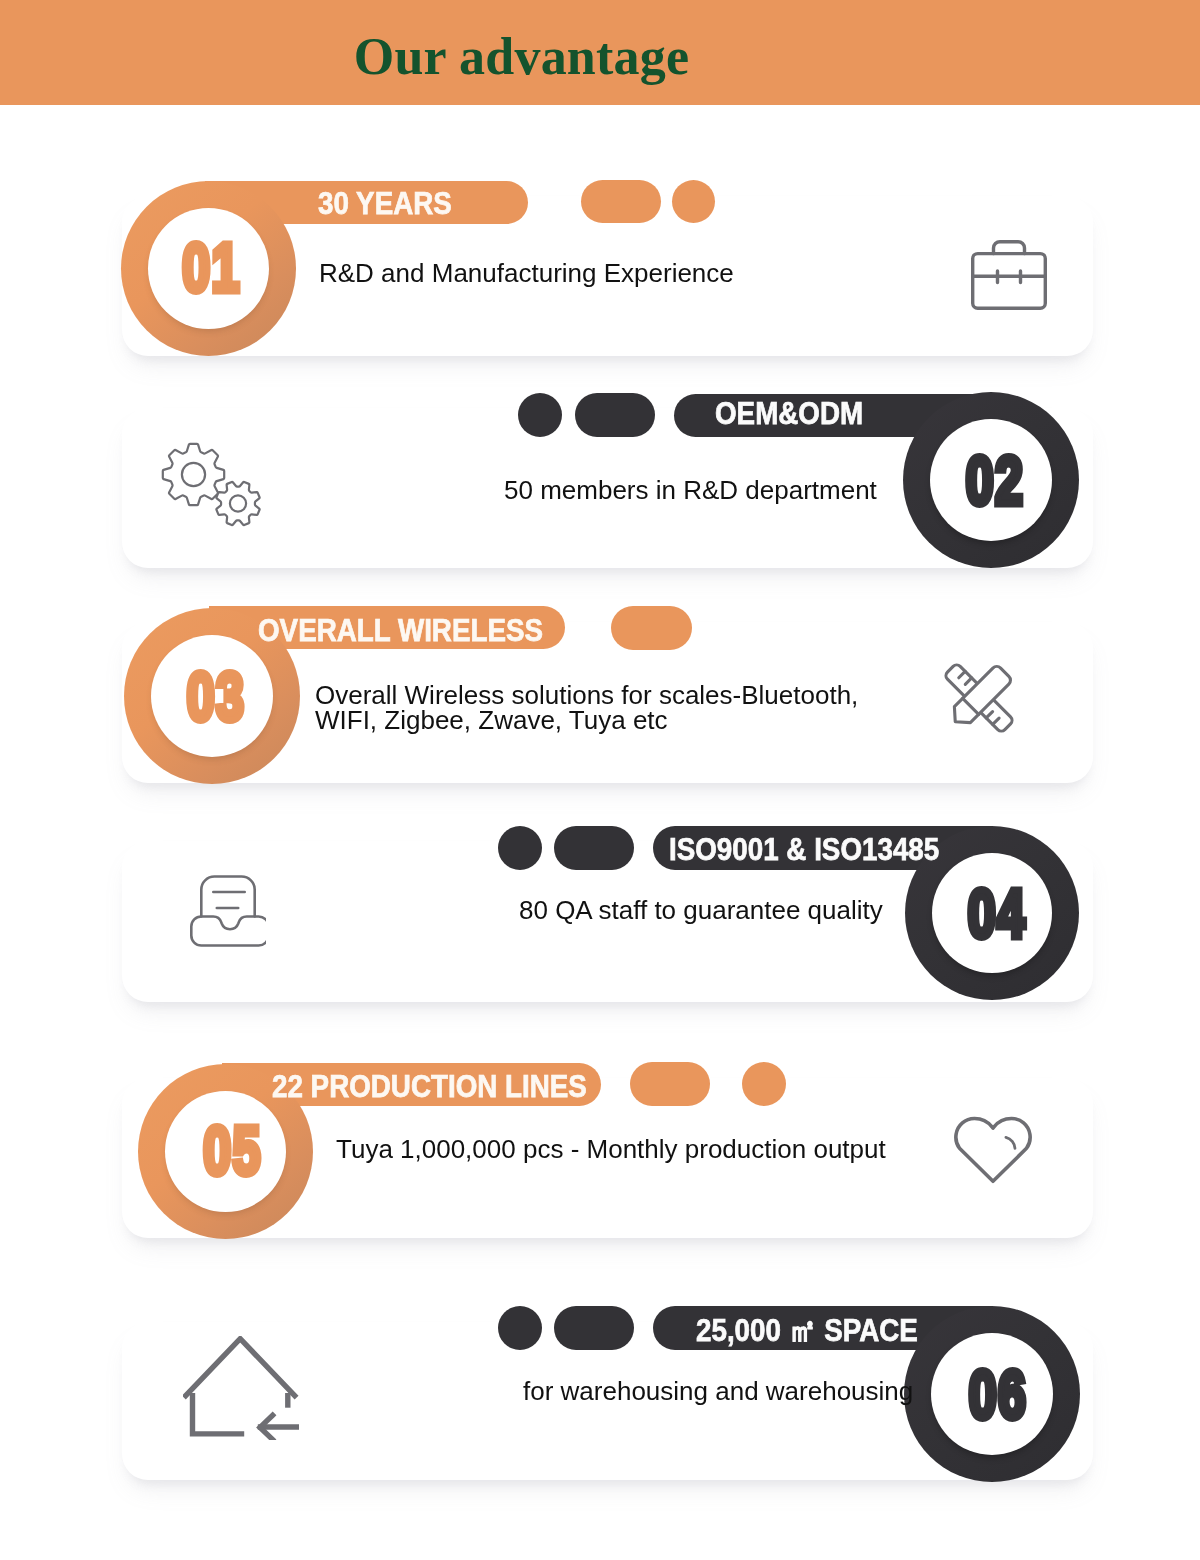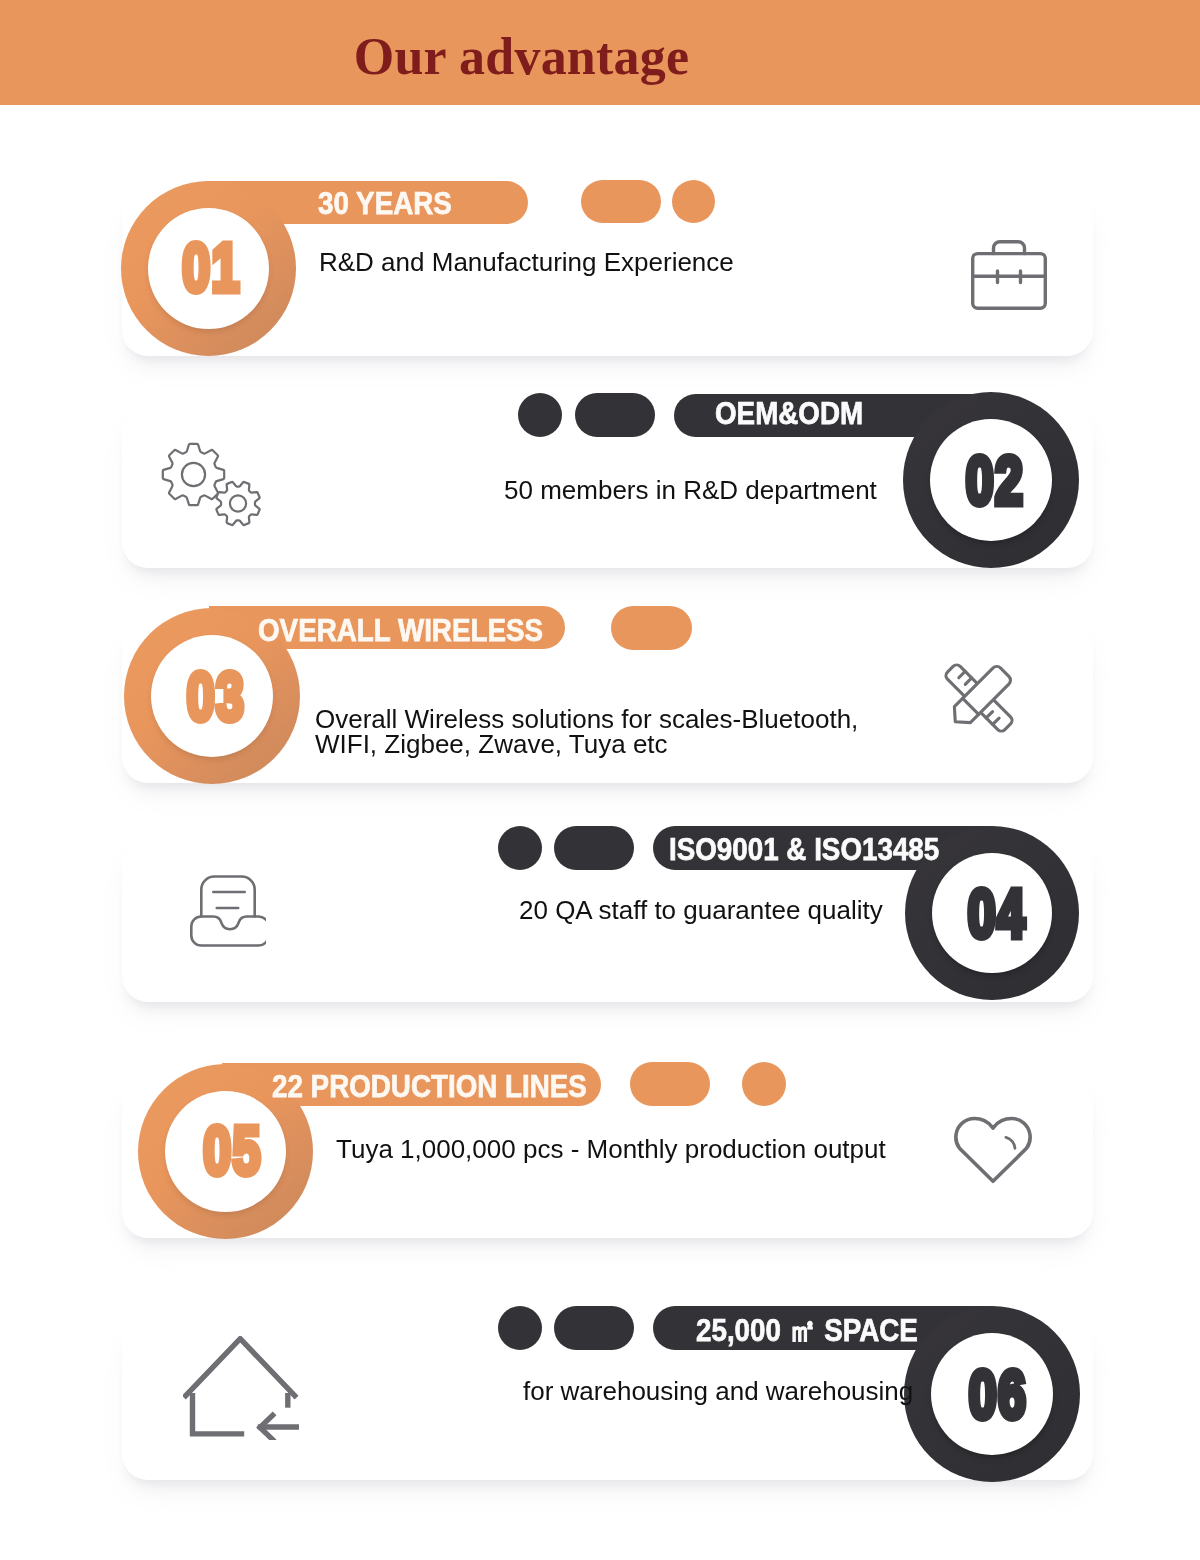--- a/index.html
+++ b/index.html
@@ -5,21 +5,21 @@
   html,body{margin:0;padding:0;}
   body{width:1200px;height:1560px;background:#ffffff;
        font-family:"Liberation Sans",sans-serif;overflow:hidden;
        -webkit-font-smoothing:antialiased;}
   .page{position:relative;width:1200px;height:1560px;background:#fff;}
 
   
   .header{position:absolute;left:0;top:0;width:1200px;height:105px;background:#e9965c;}
   .header-title{position:absolute;left:0;top:4px;width:1043px;height:105px;
     display:flex;align-items:center;justify-content:center;
-    color:#7f1d1d;font-family:"Liberation Serif",serif;font-weight:bold;
+    color:#14532d;font-family:"Liberation Serif",serif;font-weight:bold;
     font-size:52px;letter-spacing:.2px;}
 
   
   .card{position:absolute;background:#ffffff;border-radius:26px;
         box-shadow:0 9px 10px -5px rgba(150,150,163,.12),
                    0 15px 24px -8px rgba(150,150,163,.17);}
 
   
   .ring{position:absolute;border-radius:50%;}
   .ring.orange{background:linear-gradient(140deg, #eb9b60 0%, #e9965c 42%, #d98e5d 72%, #c9875a 100%);}
@@ -62,21 +62,21 @@
 
     <div class="row">
     <div class="card" style="left:122px;top:196px;width:971px;height:160px;"></div>
     <div class="dec orange" style="left:581px;top:180px;width:80px;height:43px;border-radius:21.5px;"></div>
     <div class="dec orange" style="left:672px;top:180px;width:43px;height:43px;border-radius:21.5px;"></div>
     <div class="badge orange" style="left:205px;top:181px;width:323px;height:43px;border-radius:0 22px 22px 0;"></div>
     <div class="ring orange" style="left:121px;top:181px;width:175px;height:175px;"></div>
     <div class="ring-hole orange" style="left:148px;top:208px;width:121px;height:121px;"></div>
     <div class="ring-num orange" style="left:124px;top:240.0px;width:175px;">01</div>
     <div class="badge-label orange" style="left:318px;top:186px;">30 YEARS</div>
-    <div class="desc" style="left:319px;top:250px;">R&amp;D and Manufacturing Experience</div>
+    <div class="desc" style="left:319px;top:261px;">R&amp;D and Manufacturing Experience</div>
     <div class="icon" style="left:971px;top:240px;"><svg width="76" height="70" viewBox="0 0 76 70" fill="none" stroke="#6e6e73" stroke-width="3.4" stroke-linecap="round" stroke-linejoin="round">
           <rect x="1.7" y="13.6" width="72.6" height="54.7" rx="5"></rect>
           <path d="M22.5 13.6V8.1a6.4 6.4 0 0 1 6.4-6.4h18.2a6.4 6.4 0 0 1 6.4 6.4v5.5"></path>
           <path d="M1.7 36.3h72.6"></path>
           <path d="M26.5 31v11.5M49.5 31v11.5"></path>
         </svg></div>
   </div>
 
   <div class="row">
     <div class="card" style="left:122px;top:408px;width:971px;height:160px;"></div>
@@ -97,21 +97,21 @@
   </div>
 
   <div class="row">
     <div class="card" style="left:122px;top:622px;width:971px;height:161px;"></div>
     <div class="dec orange" style="left:611px;top:606px;width:81px;height:44px;border-radius:22.0px;"></div>
     <div class="badge orange" style="left:209px;top:606px;width:356px;height:43px;border-radius:0 22px 22px 0;"></div>
     <div class="ring orange" style="left:124px;top:608px;width:176px;height:176px;"></div>
     <div class="ring-hole orange" style="left:151px;top:635px;width:122px;height:122px;"></div>
     <div class="ring-num orange" style="left:128px;top:668.5px;width:176px;">03</div>
     <div class="badge-label orange" style="left:258px;top:613px;">OVERALL WIRELESS</div>
-    <div class="desc" style="left:315px;top:707px;">Overall Wireless solutions for scales-Bluetooth,
+    <div class="desc" style="left:315px;top:683px;">Overall Wireless solutions for scales-Bluetooth,
 WIFI, Zigbee, Zwave, Tuya etc</div>
     <div class="icon" style="left:942px;top:661px;"><svg width="74" height="74" viewBox="0 0 74 74" fill="none" stroke="#6e6e73" stroke-width="3.1" stroke-linecap="round" stroke-linejoin="round">
           <g transform="rotate(45 37 37)">
             <rect x="-3.6" y="28" width="81.2" height="18" rx="5"></rect>
             <path d="M8.4 28v9M17.6 28v9M26.8 28v9"></path>
             <path d="M47 37v9M56.2 37v9M65.4 37v9"></path>
           </g>
           <g transform="rotate(-45 37 37)">
             <path d="M3.4 37 13.5 25.7h54.4a5.5 5.5 0 0 1 5.5 5.5v11.6a5.5 5.5 0 0 1-5.5 5.5H13.5z" fill="#ffffff"></path>
             <path d="M25.2 25.7v22.6"></path>
@@ -121,21 +121,21 @@
 
   <div class="row">
     <div class="card" style="left:122px;top:841px;width:971px;height:161px;"></div>
     <div class="dec dark" style="left:554px;top:826px;width:80px;height:44px;border-radius:22.0px;"></div>
     <div class="dec dark" style="left:498px;top:826px;width:44px;height:44px;border-radius:22.0px;"></div>
     <div class="badge dark" style="left:653px;top:826px;width:339px;height:44px;border-radius:22px 0 0 22px;"></div>
     <div class="ring dark" style="left:905px;top:826px;width:174px;height:174px;"></div>
     <div class="ring-hole dark" style="left:932px;top:853px;width:120px;height:120px;"></div>
     <div class="ring-num dark" style="left:910px;top:885.5px;width:174px;">04</div>
     <div class="badge-label dark" style="left:669px;top:832px;">ISO9001 &amp; ISO13485</div>
-    <div class="desc" style="left:519px;top:898px;">20 QA staff to guarantee quality</div>
+    <div class="desc" style="left:519px;top:898px;">80 QA staff to guarantee quality</div>
     <div class="icon" style="left:190px;top:875px;"><svg width="76" height="72" viewBox="0 0 76 72" fill="none" stroke="#6e6e73" stroke-width="2.6" stroke-linecap="round" stroke-linejoin="round">
           <path d="M11.3 41.5V14.6A13.1 13.1 0 0 1 24.4 1.5h27.2a13.1 13.1 0 0 1 13.1 13.1v26.9"></path>
           <path d="M1.3 51.5a10 10 0 0 1 10-10h12a8.4 8.4 0 0 1 7.9 5.6l.5 1.4a8.9 8.9 0 0 0 16.6 0l.5-1.4a8.4 8.4 0 0 1 7.9-5.6h11.9a10 10 0 0 1 10 10v9a10 10 0 0 1-10 10H11.3a10 10 0 0 1-10-10z"></path>
           <path d="M23.3 17h31.4"></path>
           <path d="M26.8 33h21.4"></path>
         </svg></div>
   </div>
 
   <div class="row">
     <div class="card" style="left:122px;top:1078px;width:971px;height:160px;"></div>

